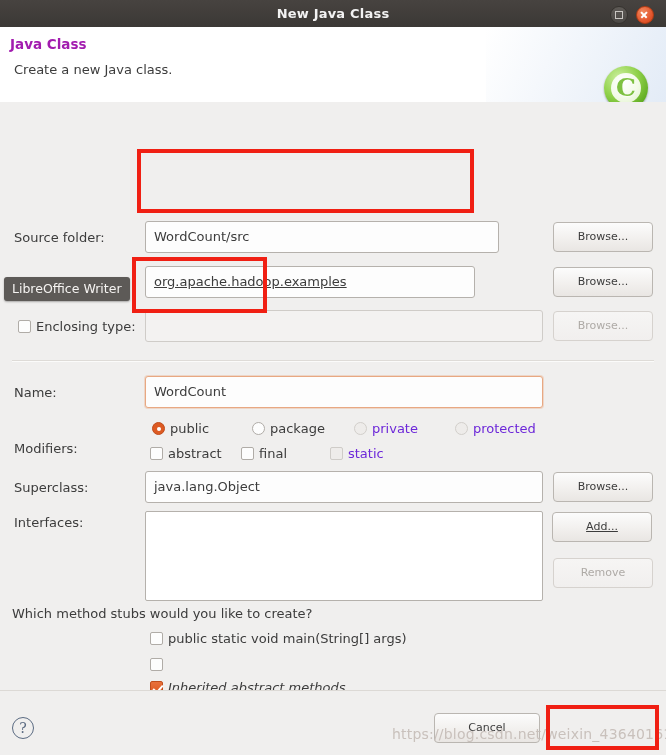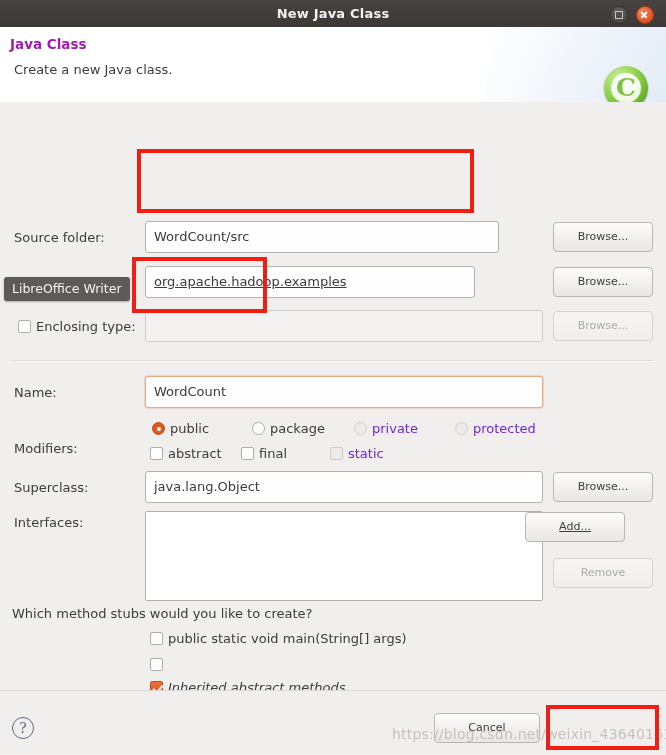--- a/index.html
+++ b/index.html
@@ -399,21 +399,21 @@
 
     <div class="cb dis" style="left:330px; top:345px;"></div>
     <div class="lbl dis" style="left:348px; top:344px;">static</div>
 
     <div class="lbl" style="left:14px; top:378px;">Superclass:</div>
     <div class="field" style="left:145px; top:369px; width:398px;">java.lang.Object</div>
     <button class="btn" style="left:553px; top:370px; width:100px;">Browse...</button>
 
     <div class="lbl" style="left:14px; top:413px;">Interfaces:</div>
     <div class="listbox" style="left:145px; top:409px; width:398px; height:90px;"></div>
-    <button class="btn" style="left:525px; top:410px; width:100px;text-decoration:underline;">Add...</button>
+    <button class="btn" style="left:552px; top:410px; width:100px;text-decoration:underline;">Add...</button>
     <button class="btn dis" style="left:553px; top:456px; width:100px;">Remove</button>
 
     <div class="lbl" style="left:12px; top:504px;">Which method stubs would you like to create?</div>
 
     <div class="cb" style="left:150px; top:530px;"></div>
     <div class="lbl" style="left:168px; top:529px;">public static void main(String[] args)</div>
 
     <div class="cb" style="left:150px; top:556px;"></div>
 
     <div class="cb on" style="left:150px; top:579px;"></div>

